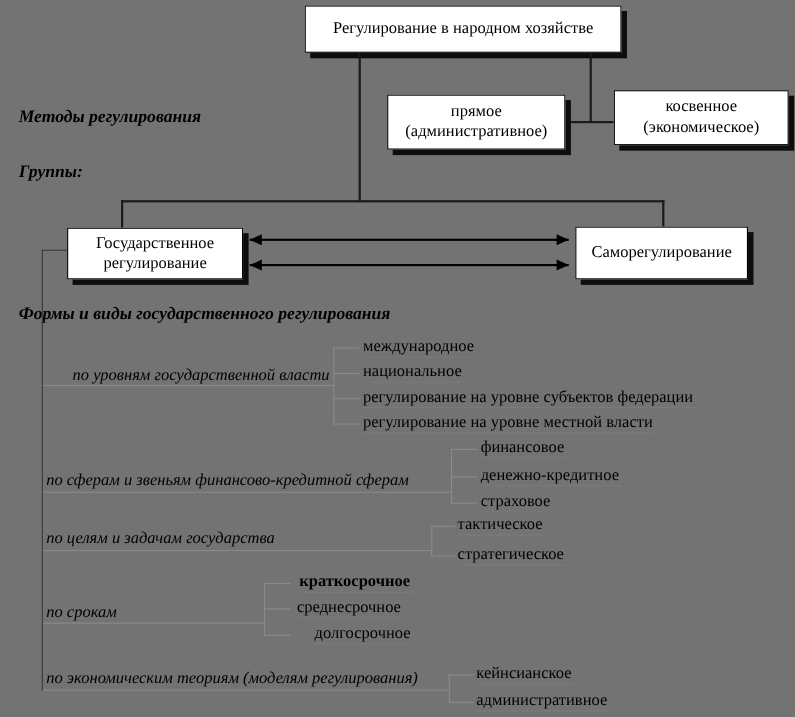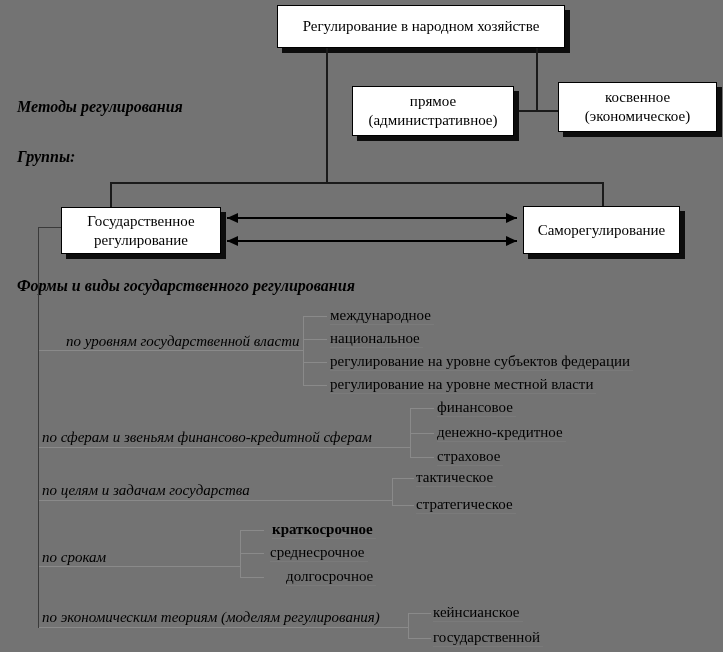--- a/index.html
+++ b/index.html
@@ -119,15 +119,15 @@
   <div class="leaf" style="left:272px; top:521px;font-weight:bold;">краткосрочное</div>
   <div class="leaf" style="left:270px; top:544px;">среднесрочное</div>
   <div class="leaf" style="left:270px; top:568px;margin-left:16px;">долгосрочное</div>
 
   <div class="blabel" style="left:42px; top:609px;">по экономическим теориям (моделям регулирования)</div>
   <div class="tline" style="left:39px; top:627px; width:370px; height:1px;"></div>
   <div class="tline" style="left:408px; top:613px; width:1px; height:26px;"></div>
   <div class="tline" style="left:408px; top:613px; width:23px; height:1px;"></div>
   <div class="tline" style="left:408px; top:638px; width:23px; height:1px;"></div>
   <div class="leaf" style="left:433px; top:604px;">кейнсианское</div>
-  <div class="leaf" style="left:433px; top:629px;">государственной</div>
+  <div class="leaf" style="left:433px; top:629px;">административное</div>
 
 </div>
 
 </body></html>

